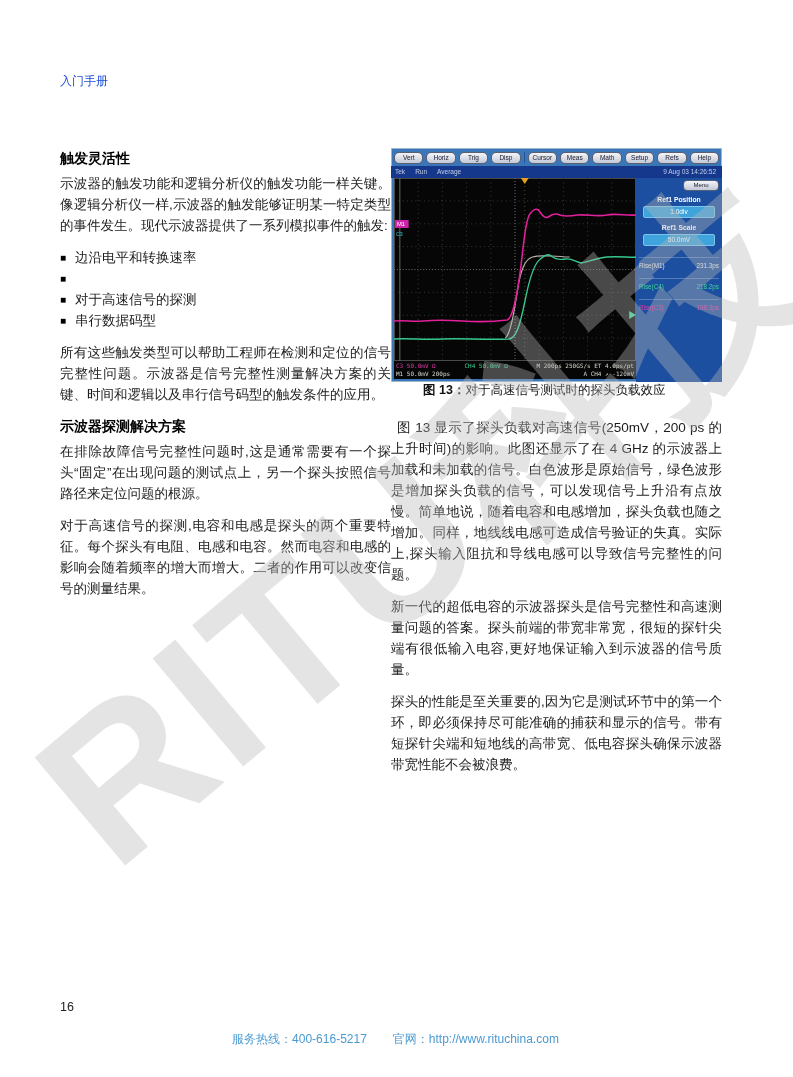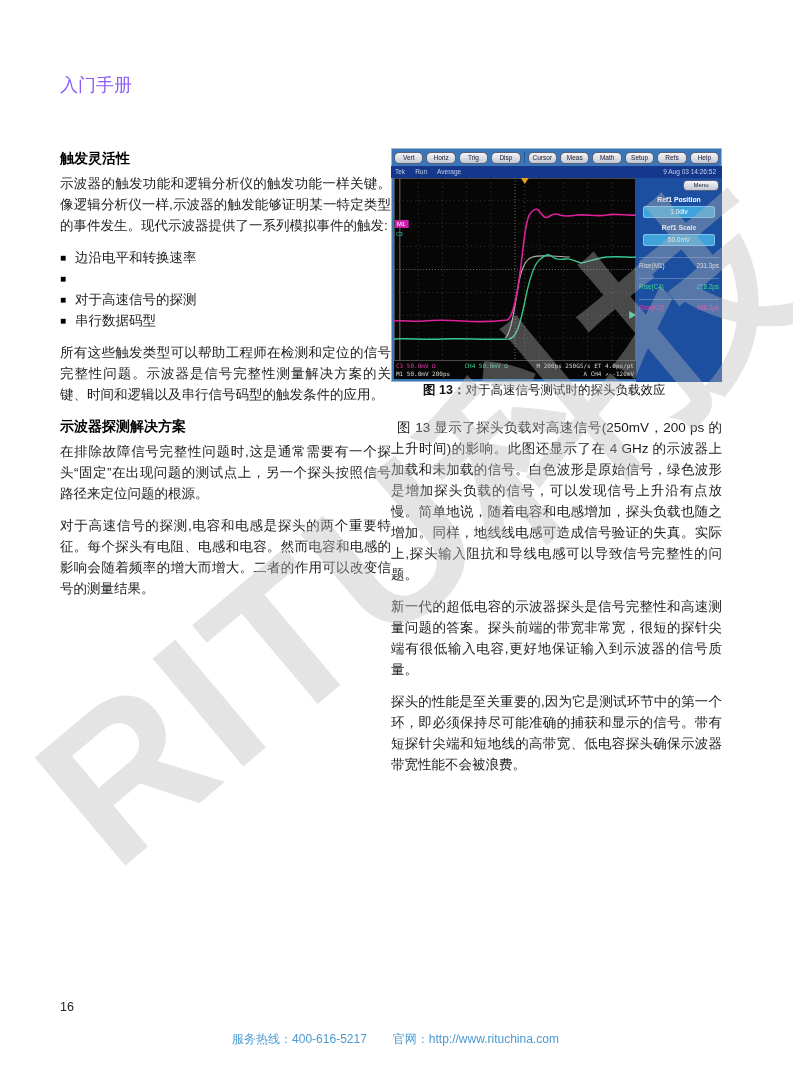--- a/index.html
+++ b/index.html
@@ -1,21 +1,21 @@
 <!DOCTYPE html>
 <html><head>
 <meta charset="utf-8">
 <style>
   html,body{margin:0;padding:0;background:#ffffff;}
   .page{
     position:relative;width:793px;height:1077px;background:#fff;
     font-family:"Liberation Sans","DejaVu Sans",sans-serif;
     color:#1c1c1c;overflow:hidden;
   }
-  .doc-header{position:absolute;top:73px;left:60px;font-size:18px;color:#8b5cf6;}
+  .doc-header{position:absolute;top:73px;left:60px;font-size:12px;color:#1d4ed8;}
   .columns{position:absolute;top:148px;left:60px;width:676px;display:flex;gap:0;}
   .col{width:331px;font-size:13.5px;line-height:21px;text-align:justify;}
   .col h3{font-size:14px;line-height:20px;margin:0 0 5px 0;color:#000;font-weight:bold;}
   .col p{margin:0 0 11px 0;}
   .col .h2{margin-top:10px;}
   ul.bullets{list-style:none;margin:1px 0 11px 0;padding:0;}
   ul.bullets li{display:flex;gap:9px;line-height:21px;}
   ul.bullets li .sq{font-size:10px;line-height:21px;color:#000;}
   .indent1{text-indent:6px;}
 

